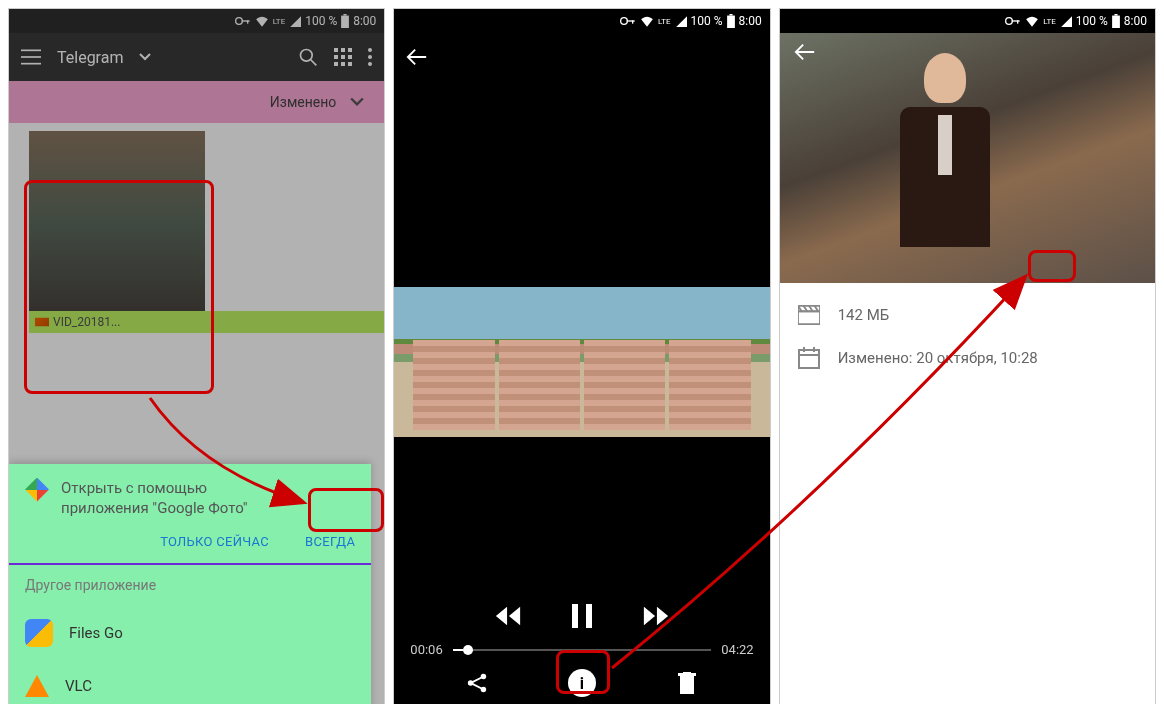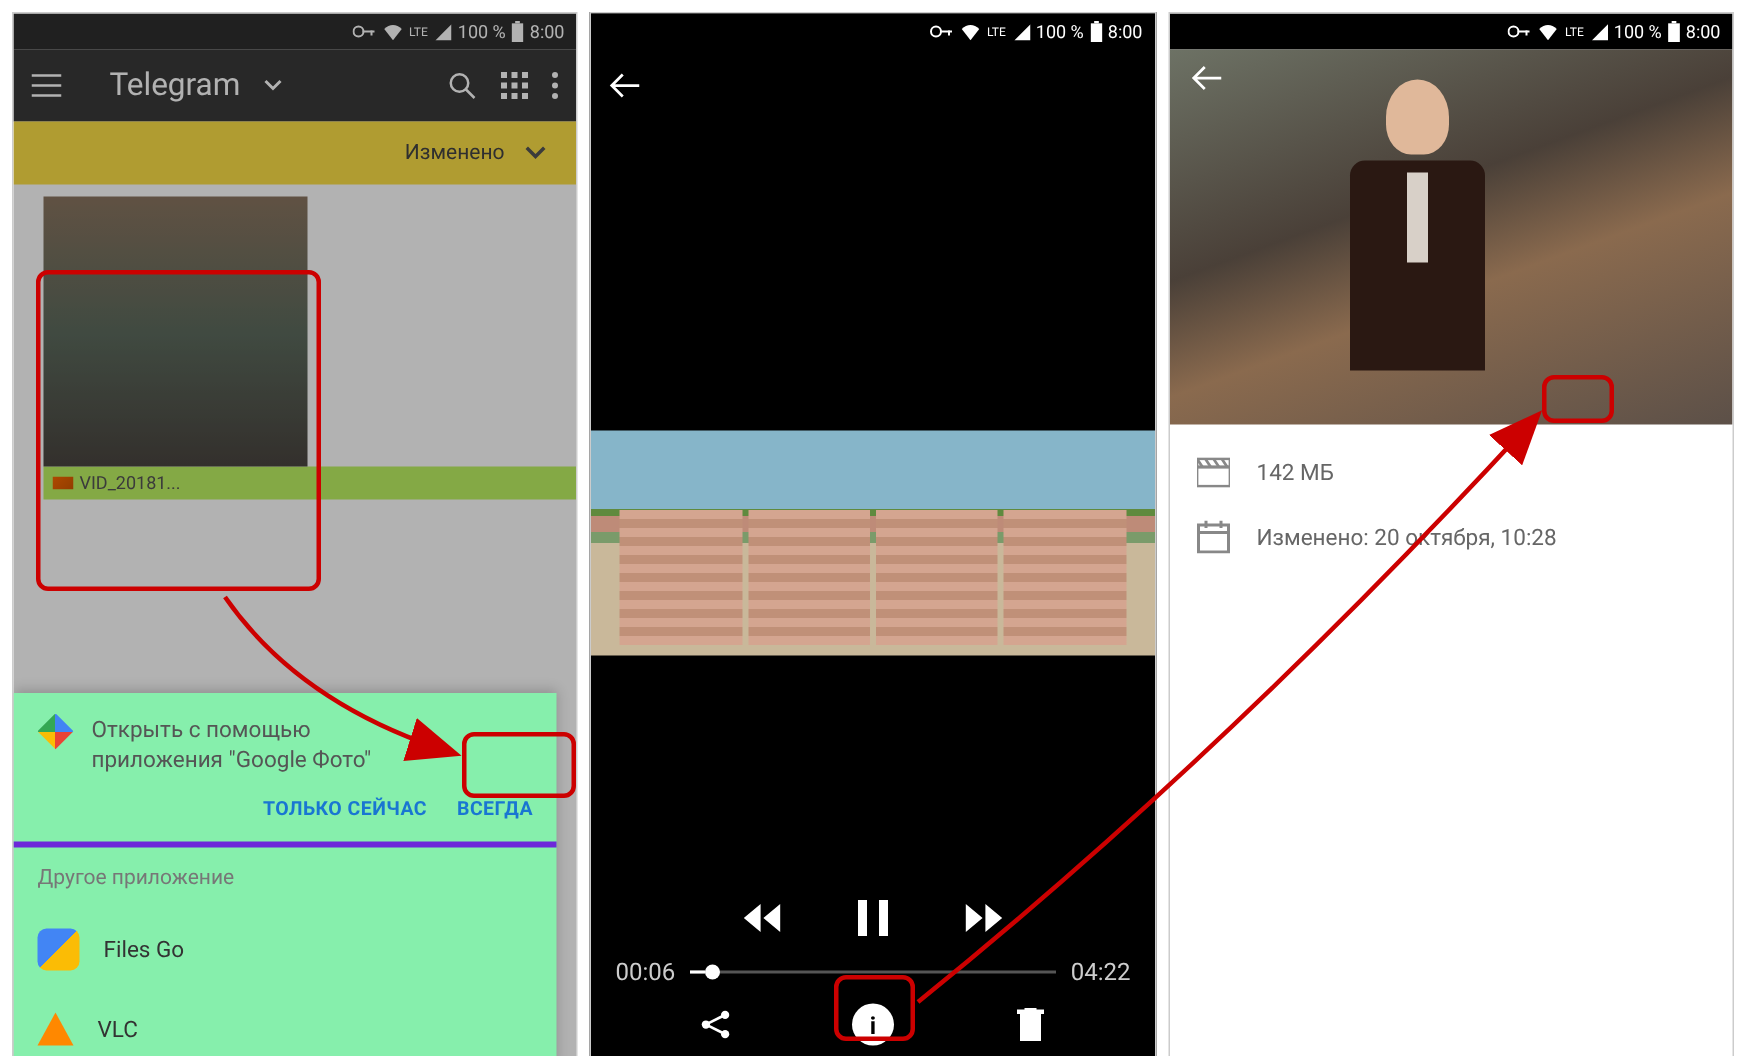--- a/index.html
+++ b/index.html
@@ -8,55 +8,55 @@
 .screen{width:378px;height:704px;position:relative;background:#fff;border:1px solid #ccc;overflow:hidden}
 .screen+.screen{margin-left:8px}
 
 
 .status-bar{height:24px;background:#000;color:#fff;display:flex;align-items:center;justify-content:flex-end;padding:0 8px;font-size:12px;gap:4px}
 .status-bar.gray{background:#2e2e2e}
 .status-bar span{display:inline-flex;align-items:center}
 
 
 .toolbar{height:48px;background:#3a3a3a;color:#fff;display:flex;align-items:center;padding:0 12px;gap:16px}
-.toolbar .title{font-size:21px;flex:0 0 auto;margin-left:16px}
+.toolbar .title{font-size:16px;flex:0 0 auto;margin-left:0}
 .toolbar .spacer{flex:1}
 .toolbar svg{fill:#fff}
 .dim-overlay{position:absolute;top:0;left:0;right:0;bottom:0;background:rgba(0,0,0,.3);z-index:2}
 
 
-.filter-bar{height:42px;background:#fde047;display:flex;align-items:center;justify-content:flex-end;padding:0 20px;color:#444;font-size:14px}
+.filter-bar{height:42px;background:#f9a8d4;display:flex;align-items:center;justify-content:flex-end;padding:0 20px;color:#444;font-size:14px}
 .thumb-area{padding:8px 0 0 20px}
 .thumb{width:176px;height:180px;background:linear-gradient(180deg,#8a7560 0%,#5d6b5e 50%,#4a4540 100%);position:relative}
 .thumb-label{background:#bef264;padding:4px 6px;font-size:12px;color:#555;display:flex;align-items:center;gap:4px}
 .thumb-label .vicon{width:14px;height:14px;background:linear-gradient(135deg,#ff6b00,#cc5500);clip-path:polygon(0 20%,100% 20%,100% 80%,0 80%)}
 .sheet{position:absolute;bottom:0;left:0;right:13px;background:#86efac;z-index:5;box-shadow:0 -2px 8px rgba(0,0,0,.2)}
 .sheet-header{padding:14px 16px 8px;display:flex;align-items:flex-start;gap:12px;color:#555;font-size:15px;line-height:1.35}
 .g-photos-icon{width:24px;height:24px;position:relative;flex-shrink:0}
 .g-photos-icon::before{content:"";position:absolute;inset:0;background:conic-gradient(#4285f4 0 90deg,#ea4335 90deg 180deg,#fbbc05 180deg 270deg,#34a853 270deg 360deg);border-radius:50%;clip-path:polygon(50% 0,100% 50%,50% 100%,0 50%)}
-.sheet-btns{display:flex;justify-content:flex-end;gap:20px;padding:8px 16px 14px;font-size:13px;font-weight:700;color:#1976d2;letter-spacing:.3px}
+.sheet-btns{display:flex;justify-content:flex-end;gap:36px;padding:8px 16px 14px;font-size:13px;font-weight:400;color:#1976d2;letter-spacing:.3px}
 .sheet-btns span{cursor:pointer}
-.sheet-section{padding:12px 16px;color:#777;font-size:14px;border-top:4px solid #6d28d9}
+.sheet-section{padding:12px 16px;color:#777;font-size:14px;border-top:2px solid #6d28d9}
 .app-row{padding:14px 16px;display:flex;align-items:center;gap:16px;color:#333;font-size:15px}
 .app-icon{width:28px;height:28px;border-radius:6px;display:flex;align-items:center;justify-content:center;font-size:14px}
 .fg-icon{background:linear-gradient(135deg,#4285f4 0 50%,#fbbc05 50% 100%)}
 .vlc-icon{width:0;height:0;border-left:12px solid transparent;border-right:12px solid transparent;border-bottom:22px solid #ff8800}
 
 
 .hl{position:absolute;border:3px solid #c00;border-radius:8px;z-index:20;pointer-events:none}
 
 
 .screen2{background:#000}
 .back-bar{height:48px;display:flex;align-items:center;padding:0 12px}
 .video-area{position:absolute;top:278px;left:0;right:0;height:150px;background:linear-gradient(180deg,#86b5c9 0 35%,#5f8a3e 35% 38%,#be8b78 38% 45%,#7a9b6a 45% 50%,#c9b89a 50% 100%)}
 .buildings{position:absolute;top:35%;left:5%;right:5%;bottom:5%;display:flex;gap:4px}
 .bld{flex:1;background:repeating-linear-gradient(0deg,#d4a590 0 6px,#c09078 6px 12px)}
 .controls{position:absolute;bottom:54px;left:0;right:0;color:#fff}
 .ctrl-row{display:flex;justify-content:center;gap:50px;align-items:center;margin-bottom:14px}
-.progress{display:flex;align-items:center;padding:0 16px;gap:10px;font-size:16px;color:#ccc}
+.progress{display:flex;align-items:center;padding:0 16px;gap:10px;font-size:13px;color:#ccc}
 .pbar{flex:1;height:2px;background:#555;position:relative}
 .pbar::before{content:"";position:absolute;left:0;width:4%;height:100%;background:#fff}
 .pbar::after{content:"";position:absolute;left:4%;top:-4px;width:10px;height:10px;background:#fff;border-radius:50%}
 .bottom-icons{position:absolute;bottom:8px;left:0;right:0;display:flex;justify-content:space-around;padding:0 30px}
 .icon-btn{width:40px;height:40px;display:flex;align-items:center;justify-content:center;cursor:pointer}
 .info-circle{width:28px;height:28px;background:#fff;border-radius:50%;display:flex;align-items:center;justify-content:center;color:#000;font-weight:bold;font-size:16px}
 
 
 .photo-top{height:250px;background:linear-gradient(160deg,#6d7265 0%,#4a4038 40%,#8a6a4e 60%,#5c5048 100%);position:relative}
 .figure{position:absolute;top:20px;left:100px;width:130px;height:210px}

